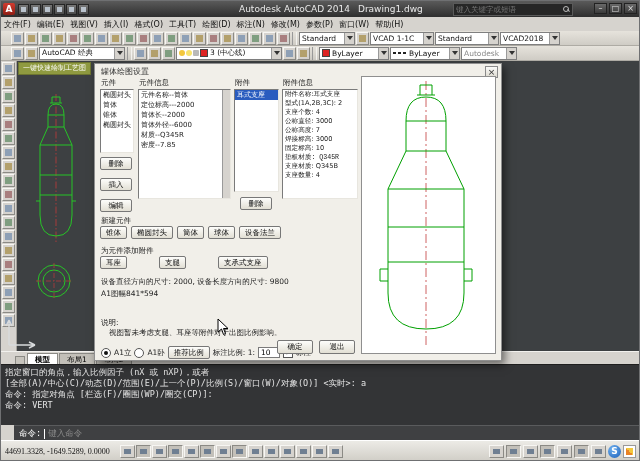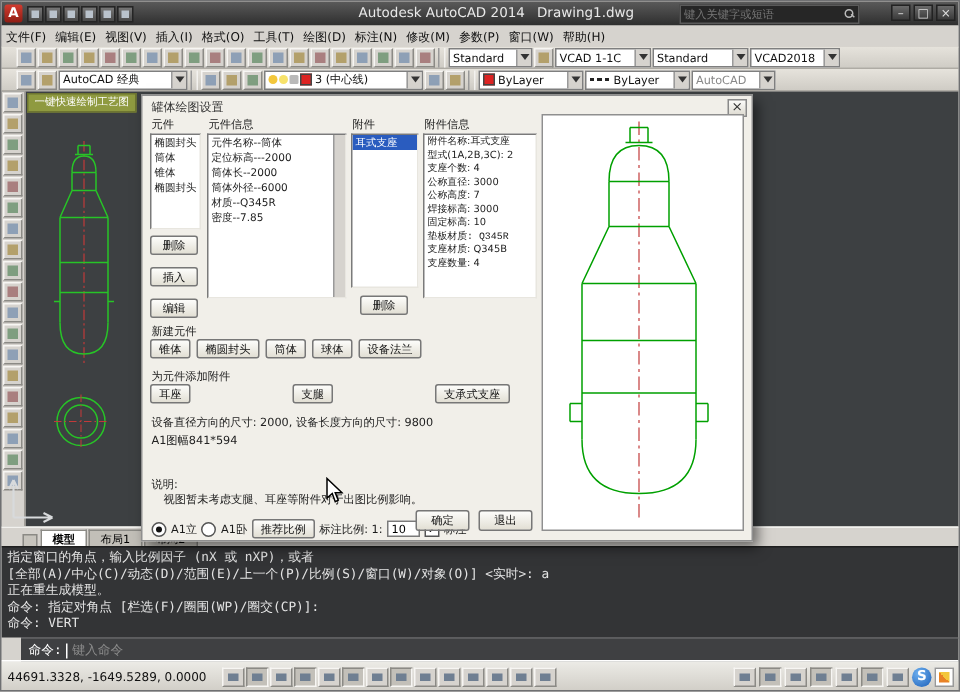--- a/index.html
+++ b/index.html
@@ -81,21 +81,21 @@
 
   
   .cmdhist{position:absolute;top:363px;left:0;right:0;height:61px;background:#333436;color:#e4e4e4;font-family:"DejaVu Sans Mono","DejaVu Sans",monospace;font-size:8.5px;padding:2px 4px;box-sizing:border-box;border-top:1px solid #1f1f1f;}
   .cmd-line{line-height:11px;white-space:nowrap;}
   .cmdprompt{position:absolute;top:424px;left:0;right:0;height:15px;background:#3f4042;border-top:1px solid #5a5b5d;color:#fff;font-size:8.5px;display:flex;align-items:center;padding-left:5px;font-family:"DejaVu Sans Mono","DejaVu Sans",monospace;margin-left:13px;}
   .caret{width:1px;height:10px;background:#fff;margin:0 3px;}
   .cmdhint{color:#8b8b8b;}
 
   
   .statusbar{position:absolute;top:439px;left:0;right:0;height:22px;background:linear-gradient(#ecebe6,#cfccc5);border-top:1px solid #fff;display:flex;align-items:center;font-size:8px;color:#111;padding-left:4px;box-sizing:border-box;}
-  .coords{margin-right:10px;white-space:nowrap;}
+  .coords{margin-right:10px;white-space:nowrap;font-family:Liberation Serif, serif;}
   .toggles{display:flex;gap:1px;}
   .stbtn{width:15px;height:13px;background:#d6d3ce;border:1px solid;border-color:#f7f6f3 #8b8a85 #8b8a85 #f7f6f3;box-sizing:border-box;position:relative;}
   .stbtn::after{content:"";position:absolute;inset:3px;background:#6f7f92;}
   .stbtn:nth-child(2),.stbtn:nth-child(4),.stbtn:nth-child(6),.stbtn:nth-child(8){border-color:#8b8a85 #f7f6f3 #f7f6f3 #8b8a85;background:#c3c0b9;}
   .rights{margin-left:auto;display:flex;align-items:center;gap:2px;padding-right:3px;}
   .ime-s{width:13px;height:13px;border-radius:50%;background:radial-gradient(circle at 35% 30%,#6fb1f0,#1c5fb8);color:#fff;font-size:9px;font-weight:bold;text-align:center;line-height:13px;}
   .ime-tool{width:13px;height:13px;background:#fff;border:1px solid #999;box-sizing:border-box;position:relative;}
   .ime-tool::after{content:"";position:absolute;inset:2px;background:linear-gradient(45deg,#e98226 50%,#f3c73c 50%);}
 
   .cursor{position:absolute;left:216px;top:317px;z-index:50;}
@@ -221,21 +221,21 @@
         <span class="swatch sw-red"></span>
         <span>ByLayer</span>
         <span class="arrow"></span>
       </div>
     <div class="combo" style="width:70px;">
         <span class="ltline"></span>
         <span>ByLayer</span>
         <span class="arrow"></span>
       </div>
     <div class="combo" style="width:56px;color:#888;">
-        <span>AutoCAD</span>
+        <span>Autodesk</span>
         <span class="arrow"></span>
       </div>
   </div>
 
   <div class="canvas">
     <div class="drawbar">
 
     <span class="ticon"></span>
         <span class="ticon"></span>
         <span class="ticon"></span>
@@ -358,21 +358,21 @@
     <div class="btnrow" style="left:5px;top:162px;">
 
     <button class="rowbtn">锥体</button>
         <button class="rowbtn">椭圆封头</button>
         <button class="rowbtn">筒体</button>
         <button class="rowbtn">球体</button>
         <button class="rowbtn">设备法兰</button>
       </div>
 
     <div class="dlbl" style="left:6px;top:182px;">为元件添加附件</div>
-    <div class="btnrow" style="left:5px;top:192px;gap:64px;">
+    <div class="btnrow" style="left:5px;top:192px;gap:28px;">
 
     <button class="rowbtn">耳座</button>
         <button class="rowbtn">支腿</button>
         <button class="rowbtn">支承式支座</button>
       </div>
 
     <div class="dtext" style="left:6px;top:213px;">设备直径方向的尺寸: 2000, 设备长度方向的尺寸: 9800</div>
     <div class="dtext" style="left:6px;top:225px;">A1图幅841*594</div>
 
     <div class="controls" style="left:6px;top:236px;">
@@ -401,21 +401,20 @@
     <span class="tab">模型</span>
         <span class="tab">布局1</span>
         <span class="tab">布局2</span>
       </span>
   </div>
 
   <div class="cmdhist">
 
   <div class="cmd-line">指定窗口的角点，输入比例因子 (nX 或 nXP)，或者</div>
       <div class="cmd-line">[全部(A)/中心(C)/动态(D)/范围(E)/上一个(P)/比例(S)/窗口(W)/对象(O)] &lt;实时&gt;: a</div>
-      <div class="cmd-line">正在重生成模型。</div>
       <div class="cmd-line">命令: 指定对角点 [栏选(F)/圈围(WP)/圈交(CP)]:</div>
       <div class="cmd-line">命令: VERT</div>
     </div>
 
   <div class="cmdprompt">
     <span>命令:</span>
     <span class="caret"></span>
     <span class="cmdhint">键入命令</span>
   </div>
 

